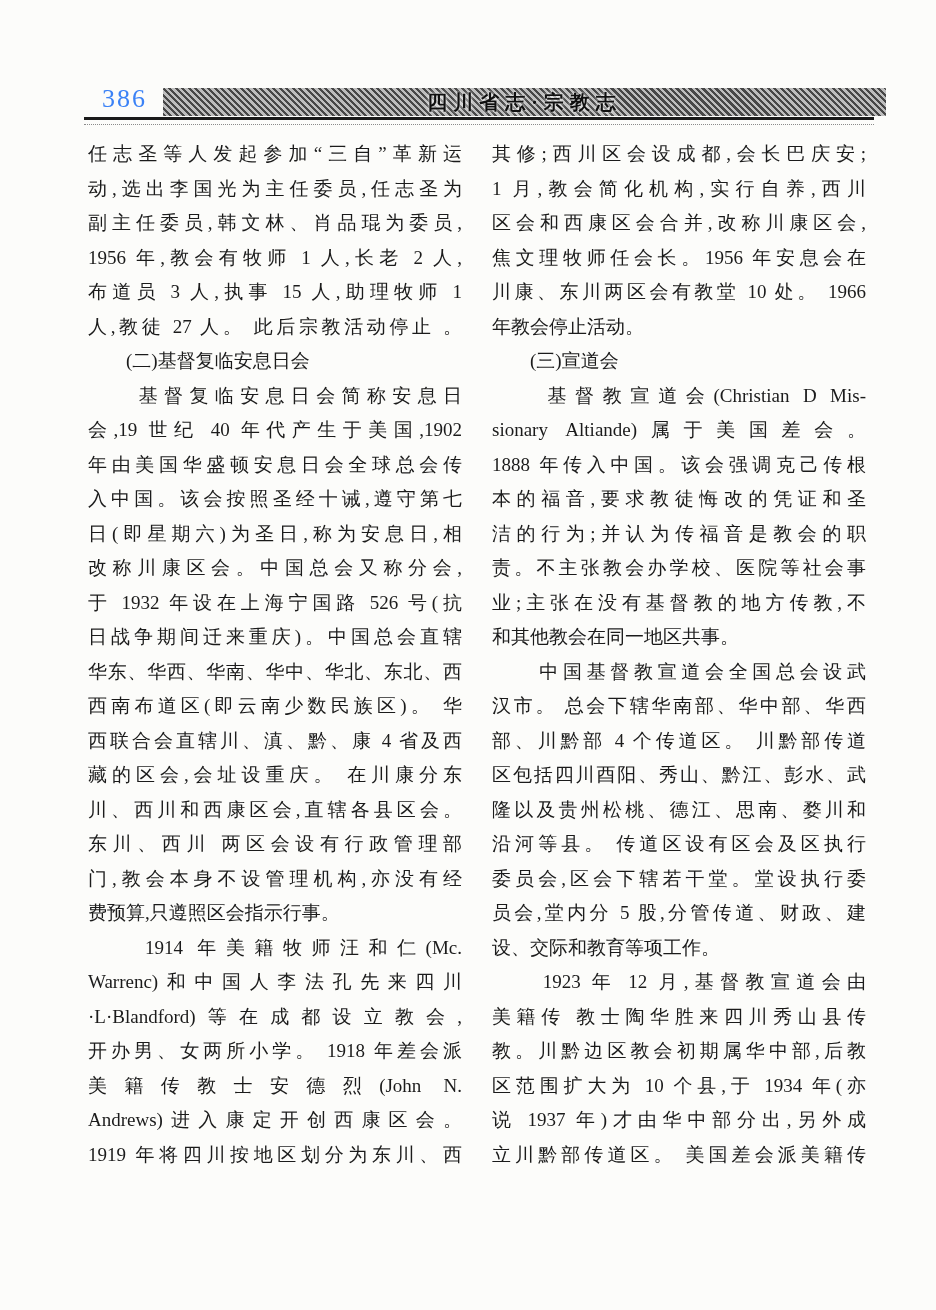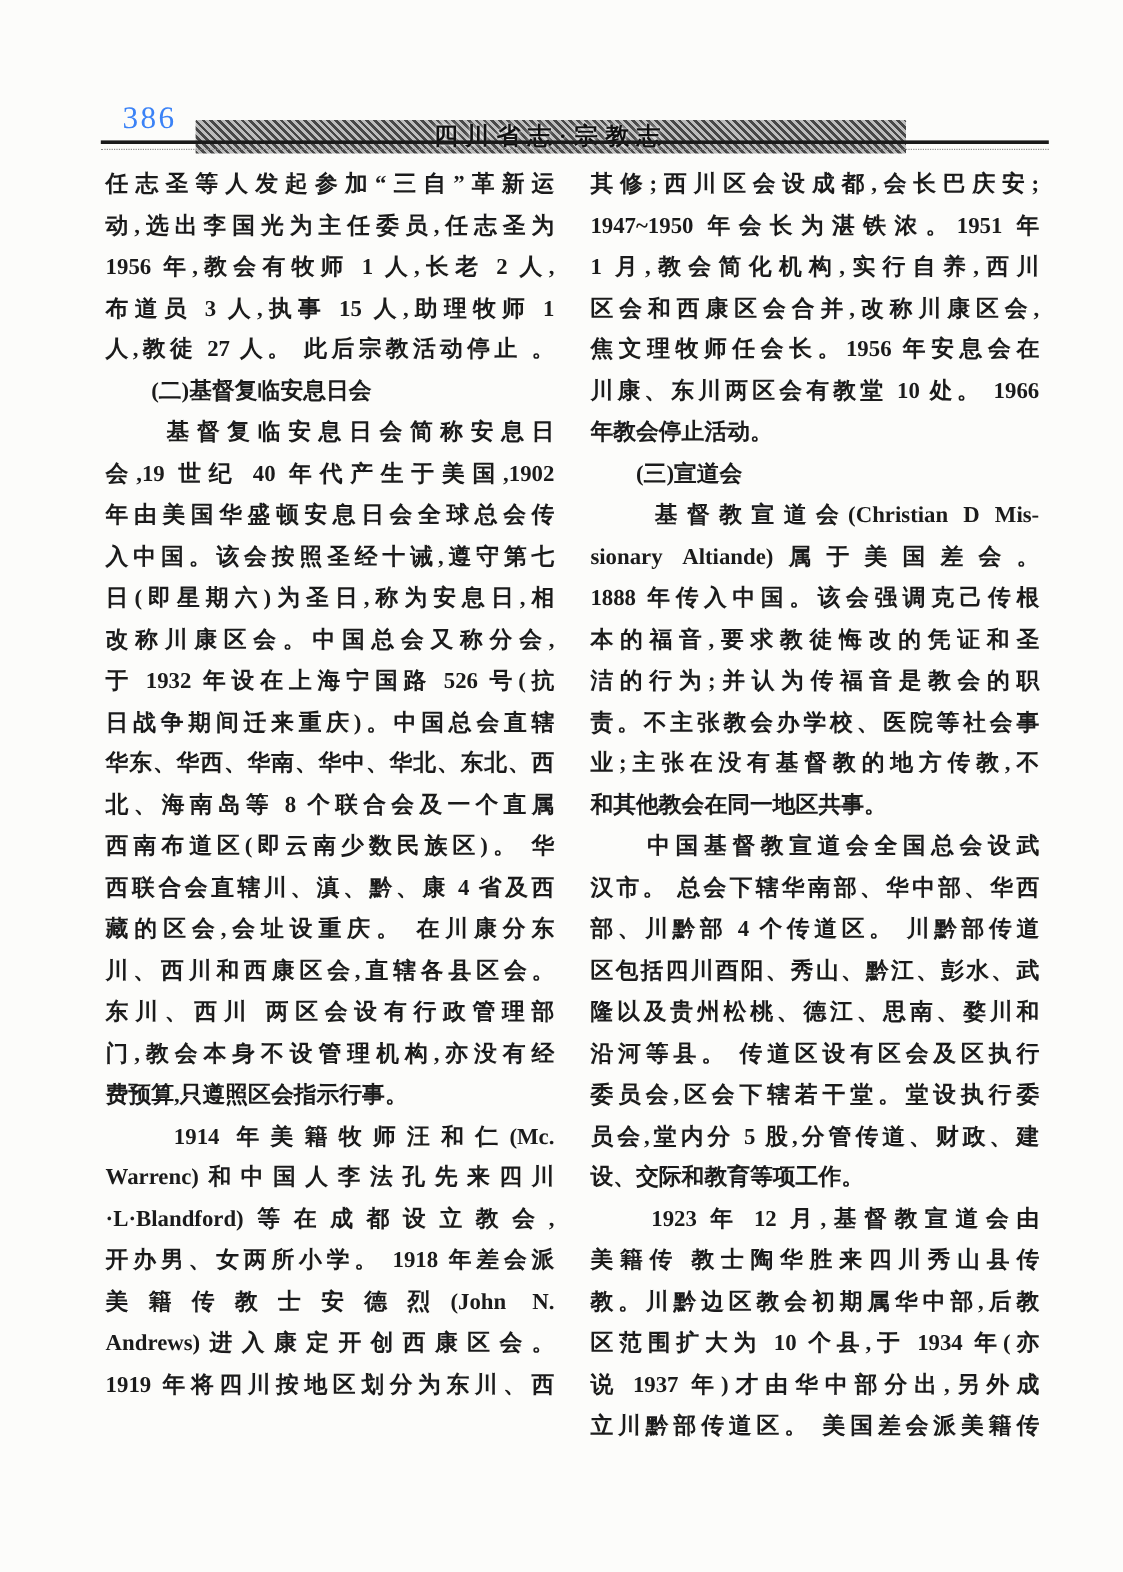--- a/index.html
+++ b/index.html
@@ -19,26 +19,26 @@
     position: absolute;
     left: 102px;
     top: 84px;
     font-size: 26px;
     letter-spacing: 2px;
     color: #3b82f6;
   }
   .header-banner {
     position: absolute;
     left: 163px;
-    top: 100px;
-    width: 592px;
+    top: 88px;
+    width: 723px;
     height: 28px;
     background: repeating-linear-gradient(45deg, #474747 0px, #474747 2.2px, #bdbdbd 2.2px, #bdbdbd 4.6px);
     display: flex;
-    align-items: flex-start;
+    align-items: center;
     justify-content: center;
     border-radius: 1px;
   }
   .header-title {
     font-size: 20px;
     font-weight: bold;
     letter-spacing: 6px;
     color: #101010;
     text-shadow: 0 0 2px rgba(255,255,255,0.95), 0 0 5px rgba(255,255,255,0.8);
     white-space: nowrap;
@@ -51,21 +51,20 @@
     height: 4px;
     border-top: 3px solid #1a1a1a;
     border-bottom: 1px dotted #8b8b8b;
   }
   .columns {
     position: absolute;
     left: 88px;
     top: 137px;
     display: flex;
     gap: 30px;
-    font-weight: bold;
   }
   .col {
     width: 374px;
   }
   .line {
     height: 34.5px;
     line-height: 34.5px;
     font-size: 19px;
     white-space: pre-wrap;
     text-align: left;
@@ -83,52 +82,51 @@
 <div class="header-banner">
   <span class="header-title">四川省志·宗教志</span>
 </div>
 
 <div class="header-rule"></div>
 
 <div class="columns">
   <div class="col">
       <div class="line j">任志圣等人发起参加“三自”革新运</div>
       <div class="line j">动,选出李国光为主任委员,任志圣为</div>
+      <div class="line j">副主任委员,韩文林、肖品琨为委员,</div>
       <div class="line j">1956 年,教会有牧师 1 人,长老 2 人,</div>
       <div class="line j">布道员 3 人,执事 15 人,助理牧师 1</div>
       <div class="line j">人,教徒 27 人。 此后宗教活动停止 。</div>
       <div class="line">　　(二)基督复临安息日会</div>
       <div class="line j">　　基督复临安息日会简称安息日</div>
       <div class="line j">会,19 世纪 40 年代产生于美国,1902</div>
       <div class="line j">年由美国华盛顿安息日会全球总会传</div>
       <div class="line j">入中国。该会按照圣经十诫,遵守第七</div>
       <div class="line j">日(即星期六)为圣日,称为安息日,相</div>
       <div class="line j">改称川康区会。中国总会又称分会,</div>
       <div class="line j">于 1932 年设在上海宁国路 526 号(抗</div>
       <div class="line j">日战争期间迁来重庆)。中国总会直辖</div>
       <div class="line j">华东、华西、华南、华中、华北、东北、西</div>
-      <div class="line j">北、海南岛等 8 个联合会及一个直属</div>
       <div class="line j">西南布道区(即云南少数民族区)。 华</div>
       <div class="line j">西联合会直辖川、滇、黔、康 4 省及西</div>
       <div class="line j">藏的区会,会址设重庆。 在川康分东</div>
       <div class="line j">川、西川和西康区会,直辖各县区会。</div>
       <div class="line j">东川、西川 两区会设有行政管理部</div>
       <div class="line j">门,教会本身不设管理机构,亦没有经</div>
       <div class="line">费预算,只遵照区会指示行事。</div>
       <div class="line j">　　1914 年美籍牧师汪和仁(Mc.</div>
       <div class="line j">Warrenc)和中国人李法孔先来四川</div>
       <div class="line j">·L·Blandford)等在成都设立教会,</div>
       <div class="line j">开办男、女两所小学。 1918 年差会派</div>
       <div class="line j">美籍传教士安德烈(John N.</div>
       <div class="line j">Andrews)进入康定开创西康区会。</div>
       <div class="line j">1919 年将四川按地区划分为东川、西</div>
     </div>
   <div class="col">
       <div class="line j">其修;西川区会设成都,会长巴庆安;</div>
-      <div class="line j">1947~1950 年会长为湛铁浓。1951 年</div>
       <div class="line j">1 月,教会简化机构,实行自养,西川</div>
       <div class="line j">区会和西康区会合并,改称川康区会,</div>
       <div class="line j">焦文理牧师任会长。1956 年安息会在</div>
       <div class="line j">川康、东川两区会有教堂 10 处。 1966</div>
       <div class="line">年教会停止活动。</div>
       <div class="line">　　(三)宣道会</div>
       <div class="line j">　　基督教宣道会(Christian D Mis-</div>
       <div class="line j">sionary Altiande)属于美国差会。</div>
       <div class="line j">1888 年传入中国。该会强调克己传根</div>
       <div class="line j">本的福音,要求教徒悔改的凭证和圣</div>

